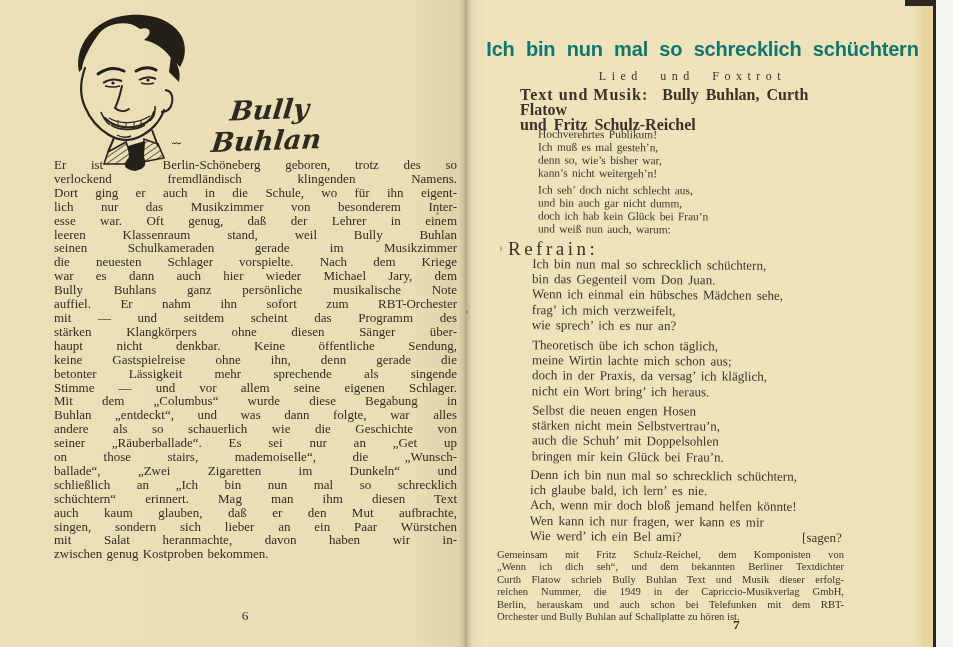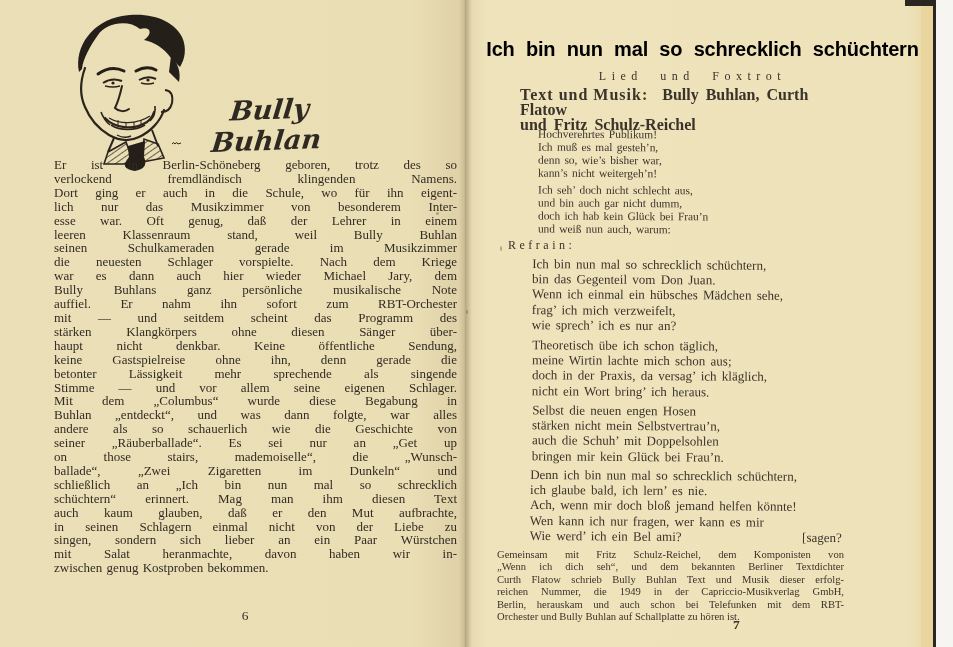--- a/index.html
+++ b/index.html
@@ -23,31 +23,31 @@
   #bio{position:absolute;left:54px;top:158px;width:403px;font-size:13px;line-height:13.9px;
        color:#322c23;word-spacing:1px;}
   #bio .ln{text-align:justify;text-align-last:justify;white-space:normal;}
   #bio .ln:last-child{text-align-last:left;}
   #pageno-left{position:absolute;left:54px;top:608px;width:382px;text-align:center;font-size:13.5px;color:#352f26;}
 
   
   .rp{position:absolute;color:#3a332a;}
   #title{left:470px;top:38px;width:465px;text-align:center;
          font-family:"Liberation Sans",sans-serif;font-weight:bold;font-size:20px;
-         letter-spacing:-0.2px;word-spacing:6px;color:#000000;}
+         letter-spacing:-0.2px;word-spacing:6px;color:#0f766e;}
   #subtitle{left:470px;top:69px;width:445px;text-align:center;font-size:12px;
             letter-spacing:5.5px;word-spacing:9px;color:#3a332a;}
   #credits{left:520px;top:87px;width:332px;font-size:16px;font-weight:bold;line-height:15px;color:#3a332a;}
   #credits .c1 .lbl{letter-spacing:1px;margin-right:10px;}
   #credits .c1 .nm{word-spacing:3px;}
   #credits .c2{text-align:left;word-spacing:3px;}
   .verse{font-size:11.4px;line-height:13px;word-spacing:1.5px;transform:rotate(0.3deg);}
   #verse1{left:538px;top:128px;}
   #verse2{left:538px;top:184px;}
-  #refrain-label{left:508px;top:238px;font-size:12px;letter-spacing:3.5px;color:#3a332a;}
+  #refrain-label{left:508px;top:238px;font-size:19px;letter-spacing:3.5px;color:#3a332a;}
   .stanza{font-size:13px;line-height:15.2px;word-spacing:2px;transform:rotate(0.4deg);}
   #refrain{left:532px;top:257px;}
   #stanza4{left:532px;top:338px;}
   #stanza5{left:532px;top:403px;}
   #stanza6{left:530px;top:468px;width:312px;}
   #stanza6 .turnrow{display:flex;justify-content:space-between;}
   #footnote{left:497px;top:549px;width:347px;font-size:10.6px;line-height:12.45px;color:#3a332a;}
   #footnote .fn{text-align:justify;text-align-last:justify;}
   #footnote .fn:last-child{text-align-last:left;font-family:Liberation Serif, serif;}
   #pageno-right{left:733px;top:617px;font-size:13.5px;font-weight:bold;color:#352f26;}
@@ -142,21 +142,20 @@
         <div class="ln">Stimme — und vor allem seine eigenen Schlager.</div>
         <div class="ln">Mit dem „Columbus“ wurde diese Begabung in</div>
         <div class="ln">Buhlan „entdeckt“, und was dann folgte, war alles</div>
         <div class="ln">andere als so schauerlich wie die Geschichte von</div>
         <div class="ln">seiner „Räuberballade“. Es sei nur an „Get up</div>
         <div class="ln">on those stairs, mademoiselle“, die „Wunsch-</div>
         <div class="ln">ballade“, „Zwei Zigaretten im Dunkeln“ und</div>
         <div class="ln">schließlich an „Ich bin nun mal so schrecklich</div>
         <div class="ln">schüchtern“ erinnert. Mag man ihm diesen Text</div>
         <div class="ln">auch kaum glauben, daß er den Mut aufbrachte,</div>
-        <div class="ln">in seinen Schlagern einmal nicht von der Liebe zu</div>
         <div class="ln">singen, sondern sich lieber an ein Paar Würstchen</div>
         <div class="ln">mit Salat heranmachte, davon haben wir in-</div>
         <div class="ln">zwischen genug Kostproben bekommen.</div>
       </div>
 
     <div id="pageno-left">6</div>
   </div>
 
   <div>
 

